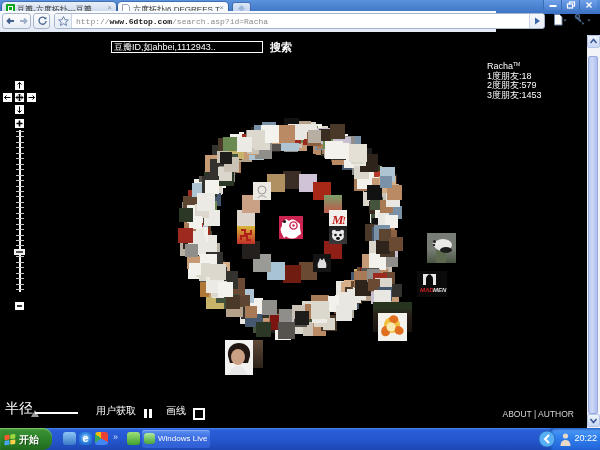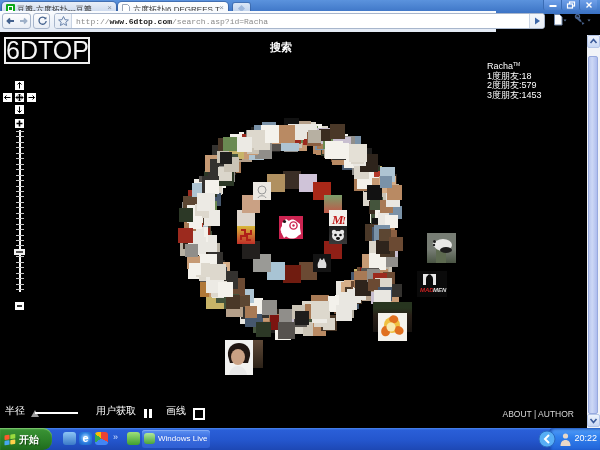--- a/index.html
+++ b/index.html
@@ -29,21 +29,21 @@
 #bbs{position:absolute;right:12px;top:5px;color:#fff;font-size:10px;white-space:nowrap}
 #racha{position:absolute;left:487px;top:25px;color:#fff;font-size:9px;line-height:9.5px;white-space:nowrap}
 
 .nav{position:absolute;width:9px;height:9px;background:#fff;color:#000}.nav svg,.minus svg{display:block}
 .minus{position:absolute;width:9px;height:8px;background:#fff}
 #vslider{position:absolute;left:19px;top:95px;width:2px;height:162px;background:#fff}
 .tick{position:absolute;left:16px;width:8px;height:1px;background:#c8c8c8}
 #vthumb{position:absolute;left:14px;top:214px;width:11px;height:6px;background:#f2f2f2}
 #vthumb:after{content:"";position:absolute;left:2px;top:2px;width:7px;height:2px;background:#555}
 
-#bhj{position:absolute;left:5px;bottom:10px;color:#fff;font-size:10px}
+#bhj{position:absolute;left:5px;bottom:10px;color:#fff;font-size:14px}
 #bthumb{position:absolute;left:31px;bottom:11px;width:0;height:0;border-left:4px solid transparent;border-right:4px solid transparent;border-bottom:7px solid #9a9a9a}
 #bline{position:absolute;left:35px;bottom:14px;width:43px;height:2px;background:#fff}
 #byh{position:absolute;left:96px;bottom:10px;color:#fff;font-size:10px}
 #bpause{position:absolute;left:144px;bottom:10px;width:8px;height:9px;border-left:3px solid #fff;border-right:3px solid #fff}
 #bhx{position:absolute;left:166px;bottom:10px;color:#fff;font-size:10px}
 #bchk{position:absolute;left:193px;bottom:8px;width:12px;height:12px;border:2px solid #fff}
 #babout{position:absolute;right:13px;bottom:9px;color:#d8d8d8;font-size:8.5px;letter-spacing:0px}
 
 #sbar{position:absolute;left:587px;top:35px;width:13px;height:393px;background:#f2f4f8}
 #sup{position:absolute;left:0;top:0;width:13px;height:13px;background:linear-gradient(#eef3fc,#c8d7f4);border:1px solid #b5c6e8;border-radius:2px;color:#3a5a9a;font-size:8px;line-height:11px;text-align:center;font-weight:bold}
@@ -55,21 +55,21 @@
 #startb span{position:absolute;left:19px;top:5px;color:#fff;font-size:10px;font-weight:bold;text-shadow:1px 1px 1px #1a4a17}
 .tkb{position:absolute;top:2px;height:18px;border-radius:3px;background:linear-gradient(#5c91f2,#3a6ce0 45%,#2f5fd2);box-shadow:inset 0 1px 0 #7fa8f5;color:#fff;font-size:8px;line-height:18px;white-space:nowrap;overflow:hidden}
 #tray{position:absolute;right:0;top:0;width:51px;height:22px;background:linear-gradient(#55a0f8 0%,#3181ee 40%,#2264d8 100%);border-radius:4px 0 0 0;box-shadow:inset 2px 1px 3px #1a4ab0}
 #time{position:absolute;right:3px;top:5px;color:#fff;font-size:9px}
 .qicon{position:absolute;top:4px;width:13px;height:13px;border-radius:3px}
 </style></head>
 <body>
 <div id="wrap">
 
  <div id="page">
-  <div id="logo">6DTOP</div>
+  <div id="sbox">豆瓣ID,如ahbei,1112943..</div>
   <div id="ssou">搜索</div>
   <div id="racha">Racha<span style="font-size:5px;vertical-align:3px">TM</span><br>1度朋友:18<br>2度朋友:579<br>3度朋友:1453</div>
 
   <div class="nav" style="left:15px;top:46px">
         <svg width="9" height="9">
           <path d="M4.5 1.5v6M2.5 3.5l2-2 2 2" stroke="#000" fill="none"></path>
         </svg>
       </div>
   <div class="nav" style="left:3px;top:58px">
         <svg width="9" height="9">

